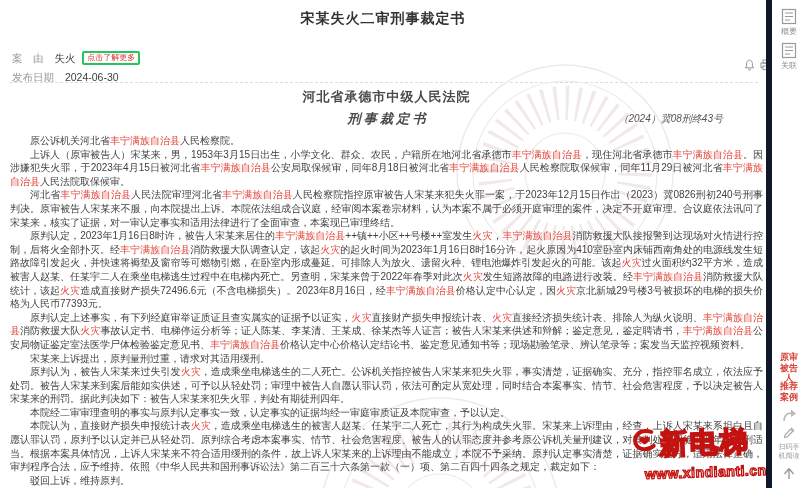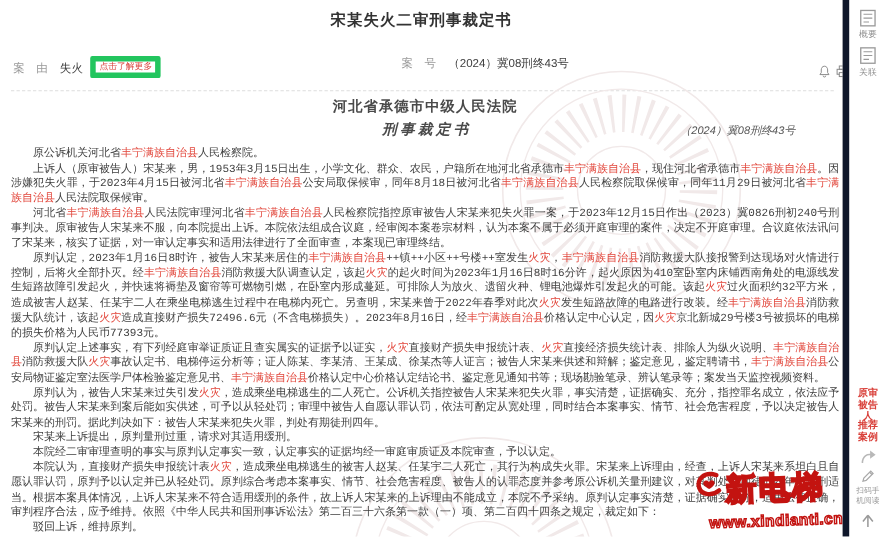--- a/index.html
+++ b/index.html
@@ -12,38 +12,38 @@
 
   .page-title { position:absolute; left:0; top:10px; width:766px; text-align:center;
                 font-size:14px; font-weight:bold; color:#333; letter-spacing:1px; }
 
   .meta-left  { position:absolute; left:12px;  top:51px; }
   .meta-right { position:absolute; left:365px; top:51px; }
   .meta-row   { height:15px; line-height:15px; margin-bottom:4px; font-size:10.5px; white-space:nowrap; }
   .meta-label { color:#9a9a9a; margin-right:8px; }
   .meta-value { color:#3d3d3d; }
   .badge { display:inline-block; margin-left:4px; padding:0 3px; font-size:8px; line-height:10px;
-           color:#d9403a; border:5px solid #22c55e; border-radius:2px; vertical-align:2px; cursor:pointer; }
+           color:#d9403a; border:2px solid #22c55e; border-radius:2px; vertical-align:2px; cursor:pointer; }
 
   .meta-icons { position:absolute; left:744px; top:59px; display:flex; gap:5px; }
   .meta-icons svg { display:block; }
 
   .divider { position:absolute; left:10px; top:82px; width:748px; border-top:1px dashed #ddd; }
 
   
   .doc { position:absolute; left:10px; top:88px; width:753px; }
   .wm  { position:absolute; pointer-events:none; z-index:0; }
   .doc-court { position:relative; z-index:1; text-align:center; font-size:13px; font-weight:600;
                color:#4a4a4a; letter-spacing:1px; font-family:Liberation Sans, sans-serif; }
   .doc-type-row { position:relative; z-index:1; margin-top:3px; height:16px; text-align:center;font-style:italic; }
   .doc-type { font-size:13px; font-weight:600; color:#4a4a4a; font-family:"Liberation Serif", serif; }
   .doc-caseno { position:absolute; right:40px; top:3px; font-size:10px; color:#555; }
 
   .doc-body { position:relative; z-index:1; margin-top:9px; font-size:10px; line-height:13.6px;
-              color:#3f3f3f; text-align:justify; font-family:Liberation Mono, monospace; }
+              color:#3f3f3f; text-align:justify; font-family:Liberation Sans, sans-serif; }
   .doc-p { margin:0; text-indent:2em; }
   .kw { color:#e2473c; }
 
   
   .brand { position:absolute; left:630px; top:424px; width:150px; z-index:3; transform:rotate(-2deg); }
   .brand-row { display:flex; align-items:center; }
   .brand-mark { flex:0 0 auto; }
   .brand-name { font-size:28px; font-weight:900; letter-spacing:2px; color:#fff;
                 -webkit-text-stroke:2px #c31310; line-height:30px; white-space:nowrap; }
   .brand-url  { margin-top:2px; text-align:center; font-size:14px; font-weight:900; color:#fff;
@@ -66,27 +66,27 @@
   <div class="content">
 
     <div class="page-title">宋某失火二审刑事裁定书</div>
 
     <div class="meta-left">
       <div class="meta-row">
         <span class="meta-label">案　由</span>
         <span class="meta-value">失火</span>
         <span class="badge">点击了解更多</span>
       </div>
+      <div class="meta-row">
+        <span class="meta-label">发布日期</span>
+        <span class="meta-value">2024-06-30</span>
+      </div>
     </div>
 
     <div class="meta-right">
-      <div class="meta-row">
-        <span class="meta-label">案　号</span>
-        <span class="meta-value">（2024）冀08刑终43号</span>
-      </div>
     </div>
 
     <div class="meta-icons">
       <span>
         <svg width="11" height="12" viewBox="0 0 11 12">
             <path d="M5.5 1.2 C3.6 1.2 2.6 2.8 2.6 4.6 L2.6 7 L1.4 8.8 L9.6 8.8 L8.4 7 L8.4 4.6 C8.4 2.8 7.4 1.2 5.5 1.2 Z" fill="none" stroke="#8a8a8a" stroke-width="0.9"></path>
             <path d="M4.3 9.8 A1.2 1.2 0 0 0 6.7 9.8" fill="none" stroke="#8a8a8a" stroke-width="0.9"></path>
           </svg>
       </span>
       <span>
@@ -119,22 +119,22 @@
       <div class="doc-type-row">
         <span class="doc-type">刑 事 裁 定 书</span>
         <span class="doc-caseno">（2024）冀08刑终43号</span>
       </div>
       <div class="doc-body">
           <p class="doc-p"><span>原公诉机关河北省</span><span class="kw">丰宁满族自治县</span><span>人民检察院。</span></p>
           <p class="doc-p"><span>上诉人（原审被告人）宋某来，男，1953年3月15日出生，小学文化、群众、农民，户籍所在地河北省承德市</span><span class="kw">丰宁满族自治县</span><span>，现住河北省承德市</span><span class="kw">丰宁满族自治县</span><span>。因涉嫌犯失火罪，于2023年4月15日被河北省</span><span class="kw">丰宁满族自治县</span><span>公安局取保候审，同年8月18日被河北省</span><span class="kw">丰宁满族自治县</span><span>人民检察院取保候审，同年11月29日被河北省</span><span class="kw">丰宁满族自治县</span><span>人民法院取保候审。</span></p>
           <p class="doc-p"><span>河北省</span><span class="kw">丰宁满族自治县</span><span>人民法院审理河北省</span><span class="kw">丰宁满族自治县</span><span>人民检察院指控原审被告人宋某来犯失火罪一案，于2023年12月15日作出（2023）冀0826刑初240号刑事判决。原审被告人宋某来不服，向本院提出上诉。本院依法组成合议庭，经审阅本案卷宗材料，认为本案不属于必须开庭审理的案件，决定不开庭审理。合议庭依法讯问了宋某来，核实了证据，对一审认定事实和适用法律进行了全面审查，本案现已审理终结。</span></p>
           <p class="doc-p"><span>原判认定，2023年1月16日8时许，被告人宋某来居住的</span><span class="kw">丰宁满族自治县</span><span>++镇++小区++号楼++室发生</span><span class="kw">火灾</span><span>，</span><span class="kw">丰宁满族自治县</span><span>消防救援大队接报警到达现场对火情进行控制，后将火全部扑灭。经</span><span class="kw">丰宁满族自治县</span><span>消防救援大队调查认定，该起</span><span class="kw">火灾</span><span>的起火时间为2023年1月16日8时16分许，起火原因为410室卧室内床铺西南角处的电源线发生短路故障引发起火，并快速将褥垫及窗帘等可燃物引燃，在卧室内形成蔓延。可排除人为放火、遗留火种、锂电池爆炸引发起火的可能。该起</span><span class="kw">火灾</span><span>过火面积约32平方米，造成被害人赵某、任某宇二人在乘坐电梯逃生过程中在电梯内死亡。另查明，宋某来曾于2022年春季对此次</span><span class="kw">火灾</span><span>发生短路故障的电路进行改装。经</span><span class="kw">丰宁满族自治县</span><span>消防救援大队统计，该起</span><span class="kw">火灾</span><span>造成直接财产损失72496.6元（不含电梯损失）。2023年8月16日，经</span><span class="kw">丰宁满族自治县</span><span>价格认定中心认定，因</span><span class="kw">火灾</span><span>京北新城29号楼3号被损坏的电梯的损失价格为人民币77393元。</span></p>
           <p class="doc-p"><span>原判认定上述事实，有下列经庭审举证质证且查实属实的证据予以证实，</span><span class="kw">火灾</span><span>直接财产损失申报统计表、</span><span class="kw">火灾</span><span>直接经济损失统计表、排除人为纵火说明、</span><span class="kw">丰宁满族自治县</span><span>消防救援大队</span><span class="kw">火灾</span><span>事故认定书、电梯停运分析等；证人陈某、李某清、王某成、徐某杰等人证言；被告人宋某来供述和辩解；鉴定意见，鉴定聘请书，</span><span class="kw">丰宁满族自治县</span><span>公安局物证鉴定室法医学尸体检验鉴定意见书、</span><span class="kw">丰宁满族自治县</span><span>价格认定中心价格认定结论书、鉴定意见通知书等；现场勘验笔录、辨认笔录等；案发当天监控视频资料。</span></p>
+          <p class="doc-p"><span>宋某来上诉提出，原判量刑过重，请求对其适用缓刑。</span></p>
           <p class="doc-p"><span>原判认为，被告人宋某来过失引发</span><span class="kw">火灾</span><span>，造成乘坐电梯逃生的二人死亡。公诉机关指控被告人宋某来犯失火罪，事实清楚，证据确实、充分，指控罪名成立，依法应予处罚。被告人宋某来到案后能如实供述，可予以从轻处罚；审理中被告人自愿认罪认罚，依法可酌定从宽处理，同时结合本案事实、情节、社会危害程度，予以决定被告人宋某来的刑罚。据此判决如下：被告人宋某来犯失火罪，判处有期徒刑四年。</span></p>
-          <p class="doc-p"><span>宋某来上诉提出，原判量刑过重，请求对其适用缓刑。</span></p>
           <p class="doc-p"><span>本院经二审审理查明的事实与原判认定事实一致，认定事实的证据均经一审庭审质证及本院审查，予以认定。</span></p>
           <p class="doc-p"><span>本院认为，直接财产损失申报统计表</span><span class="kw">火灾</span><span>，造成乘坐电梯逃生的被害人赵某、任某宇二人死亡，其行为构成失火罪。宋某来上诉理由，经查，上诉人宋某来系坦白且自愿认罪认罚，原判予以认定并已从轻处罚。原判综合考虑本案事实、情节、社会危害程度、被告人的认罪态度并参考原公诉机关量刑建议，对其判处有期徒刑四年，量刑适当。根据本案具体情况，上诉人宋某来不符合适用缓刑的条件，故上诉人宋某来的上诉理由不能成立，本院不予采纳。原判认定事实清楚，证据确实充分，适用法律正确，审判程序合法，应予维持。依照《中华人民共和国刑事诉讼法》第二百三十六条第一款（一）项、第二百四十四条之规定，裁定如下：</span></p>
           <p class="doc-p"><span>驳回上诉，维持原判。</span></p>
           <p class="doc-p"></p>
         </div>
     </div>
 
     <div class="brand">
       <div class="brand-row">
         <span class="brand-mark">

